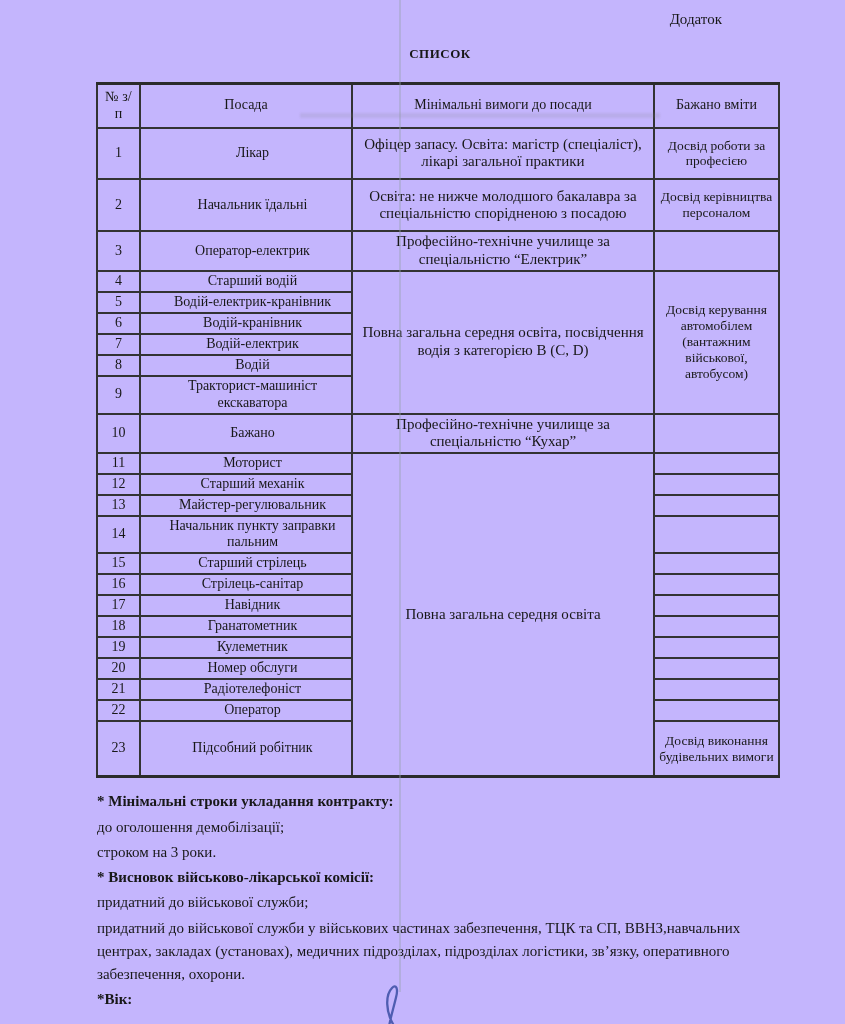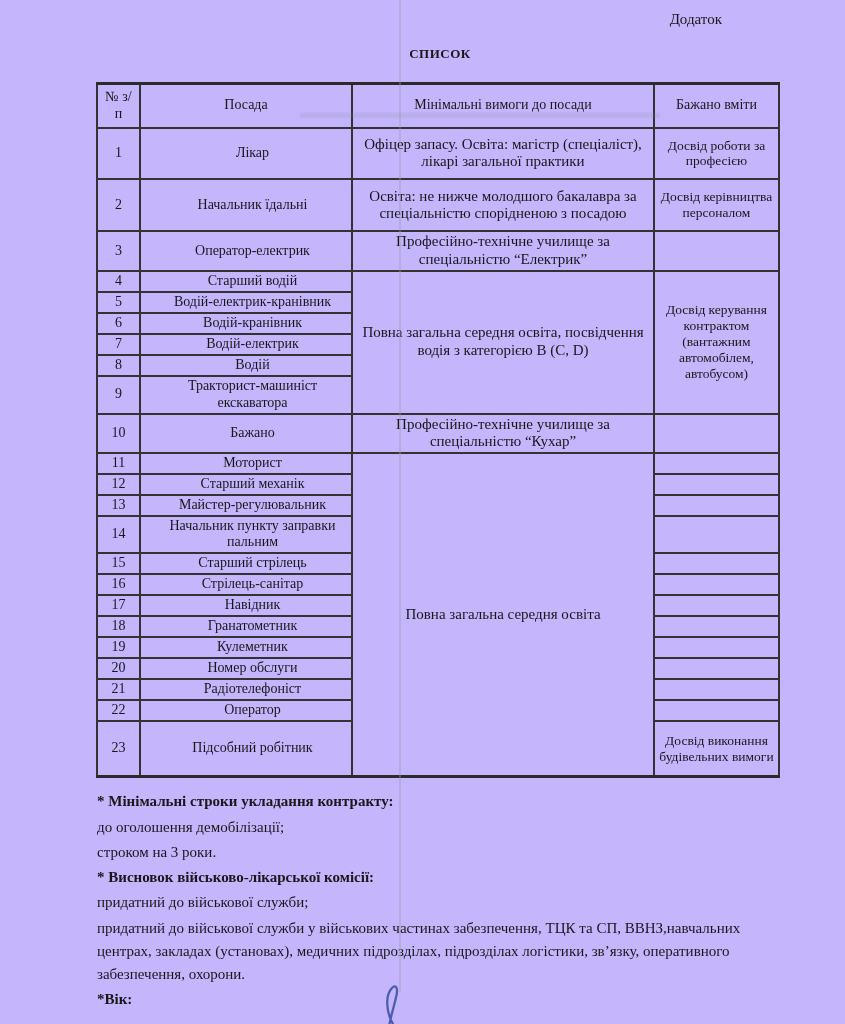--- a/index.html
+++ b/index.html
@@ -91,21 +91,21 @@
     <tr class="rC">
       <td class="num">3</td>
       <td class="pos">Оператор-електрик</td>
       <td class="req">Професійно-технічне училище за спеціальністю “Електрик”</td>
       <td class="des"></td>
     </tr>
     <tr class="s">
       <td class="num">4</td>
       <td class="pos">Старший водій</td>
       <td class="req" rowspan="6">Повна загальна середня освіта, посвідчення водія з категорією В (С, D)</td>
-      <td class="des" rowspan="6">Досвід керування контрактом (вантажним автомобілем, автобусом)</td>
+      <td class="des" rowspan="6">Досвід керування автомобілем (вантажним військової, автобусом)</td>
     </tr>
     <tr class="s">
       <td class="num">5</td>
       <td class="pos">Водій-електрик-кранівник</td>
     </tr>
     <tr class="s">
       <td class="num">6</td>
       <td class="pos">Водій-кранівник</td>
     </tr>
     <tr class="s">

